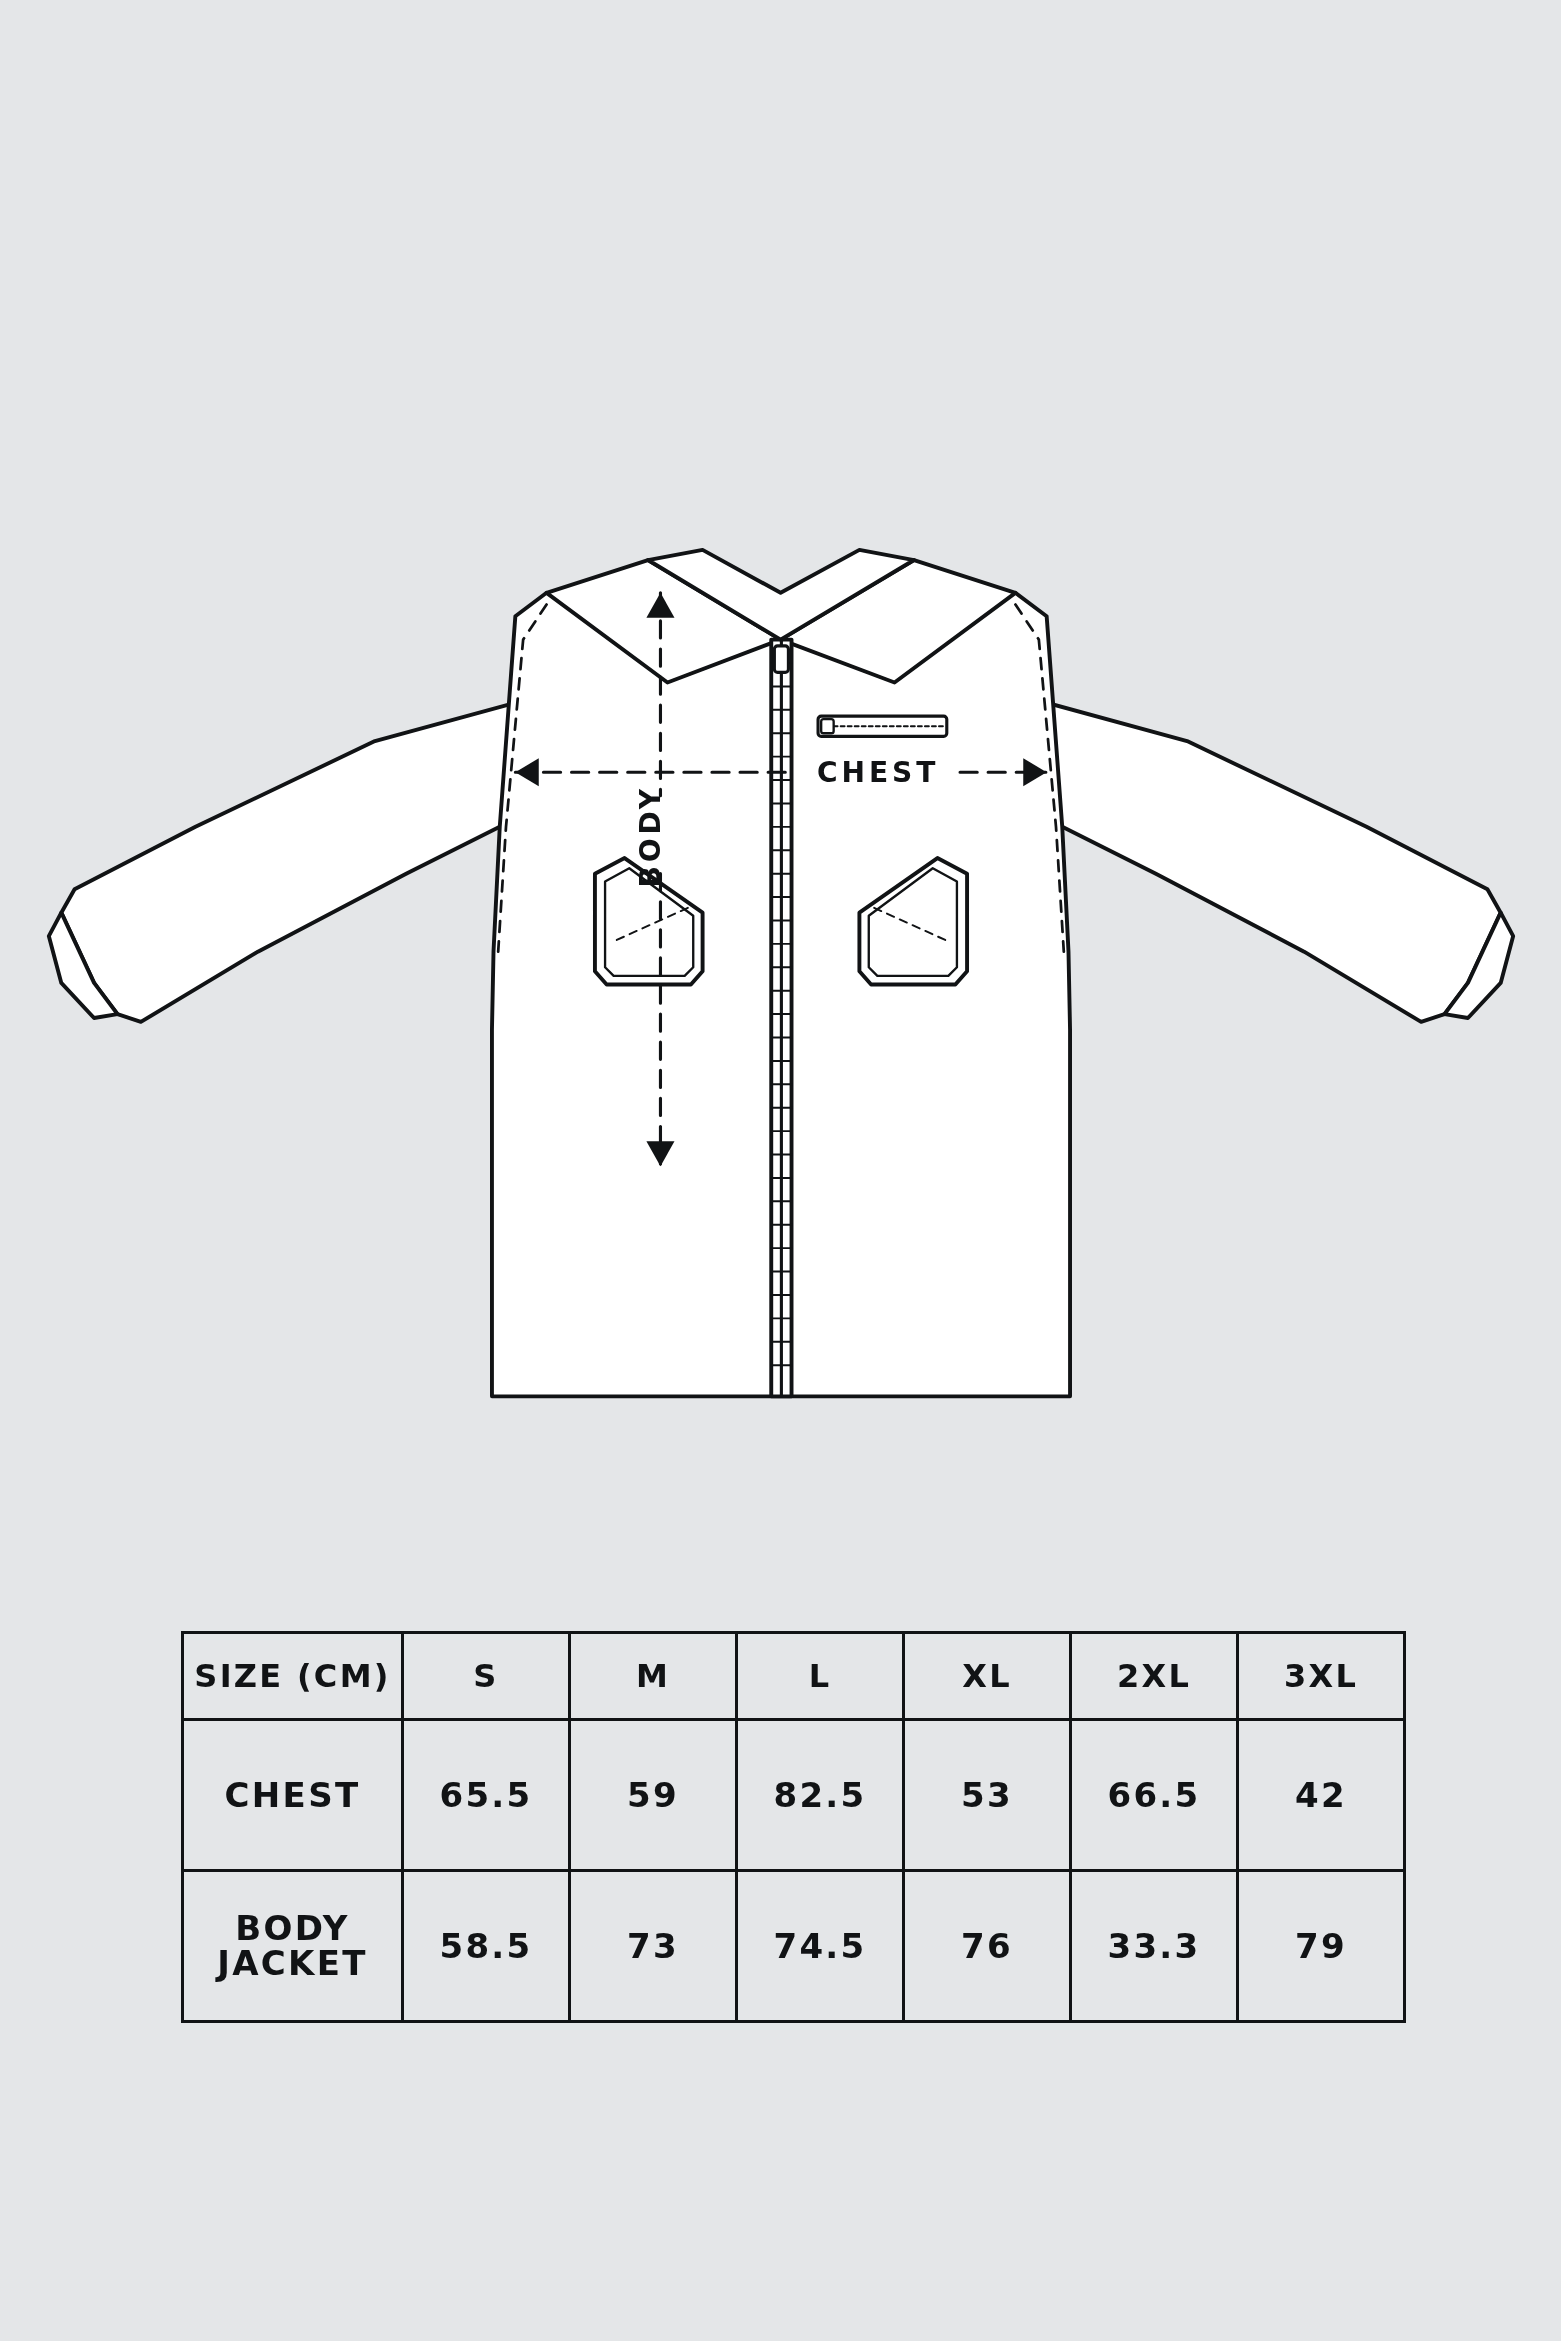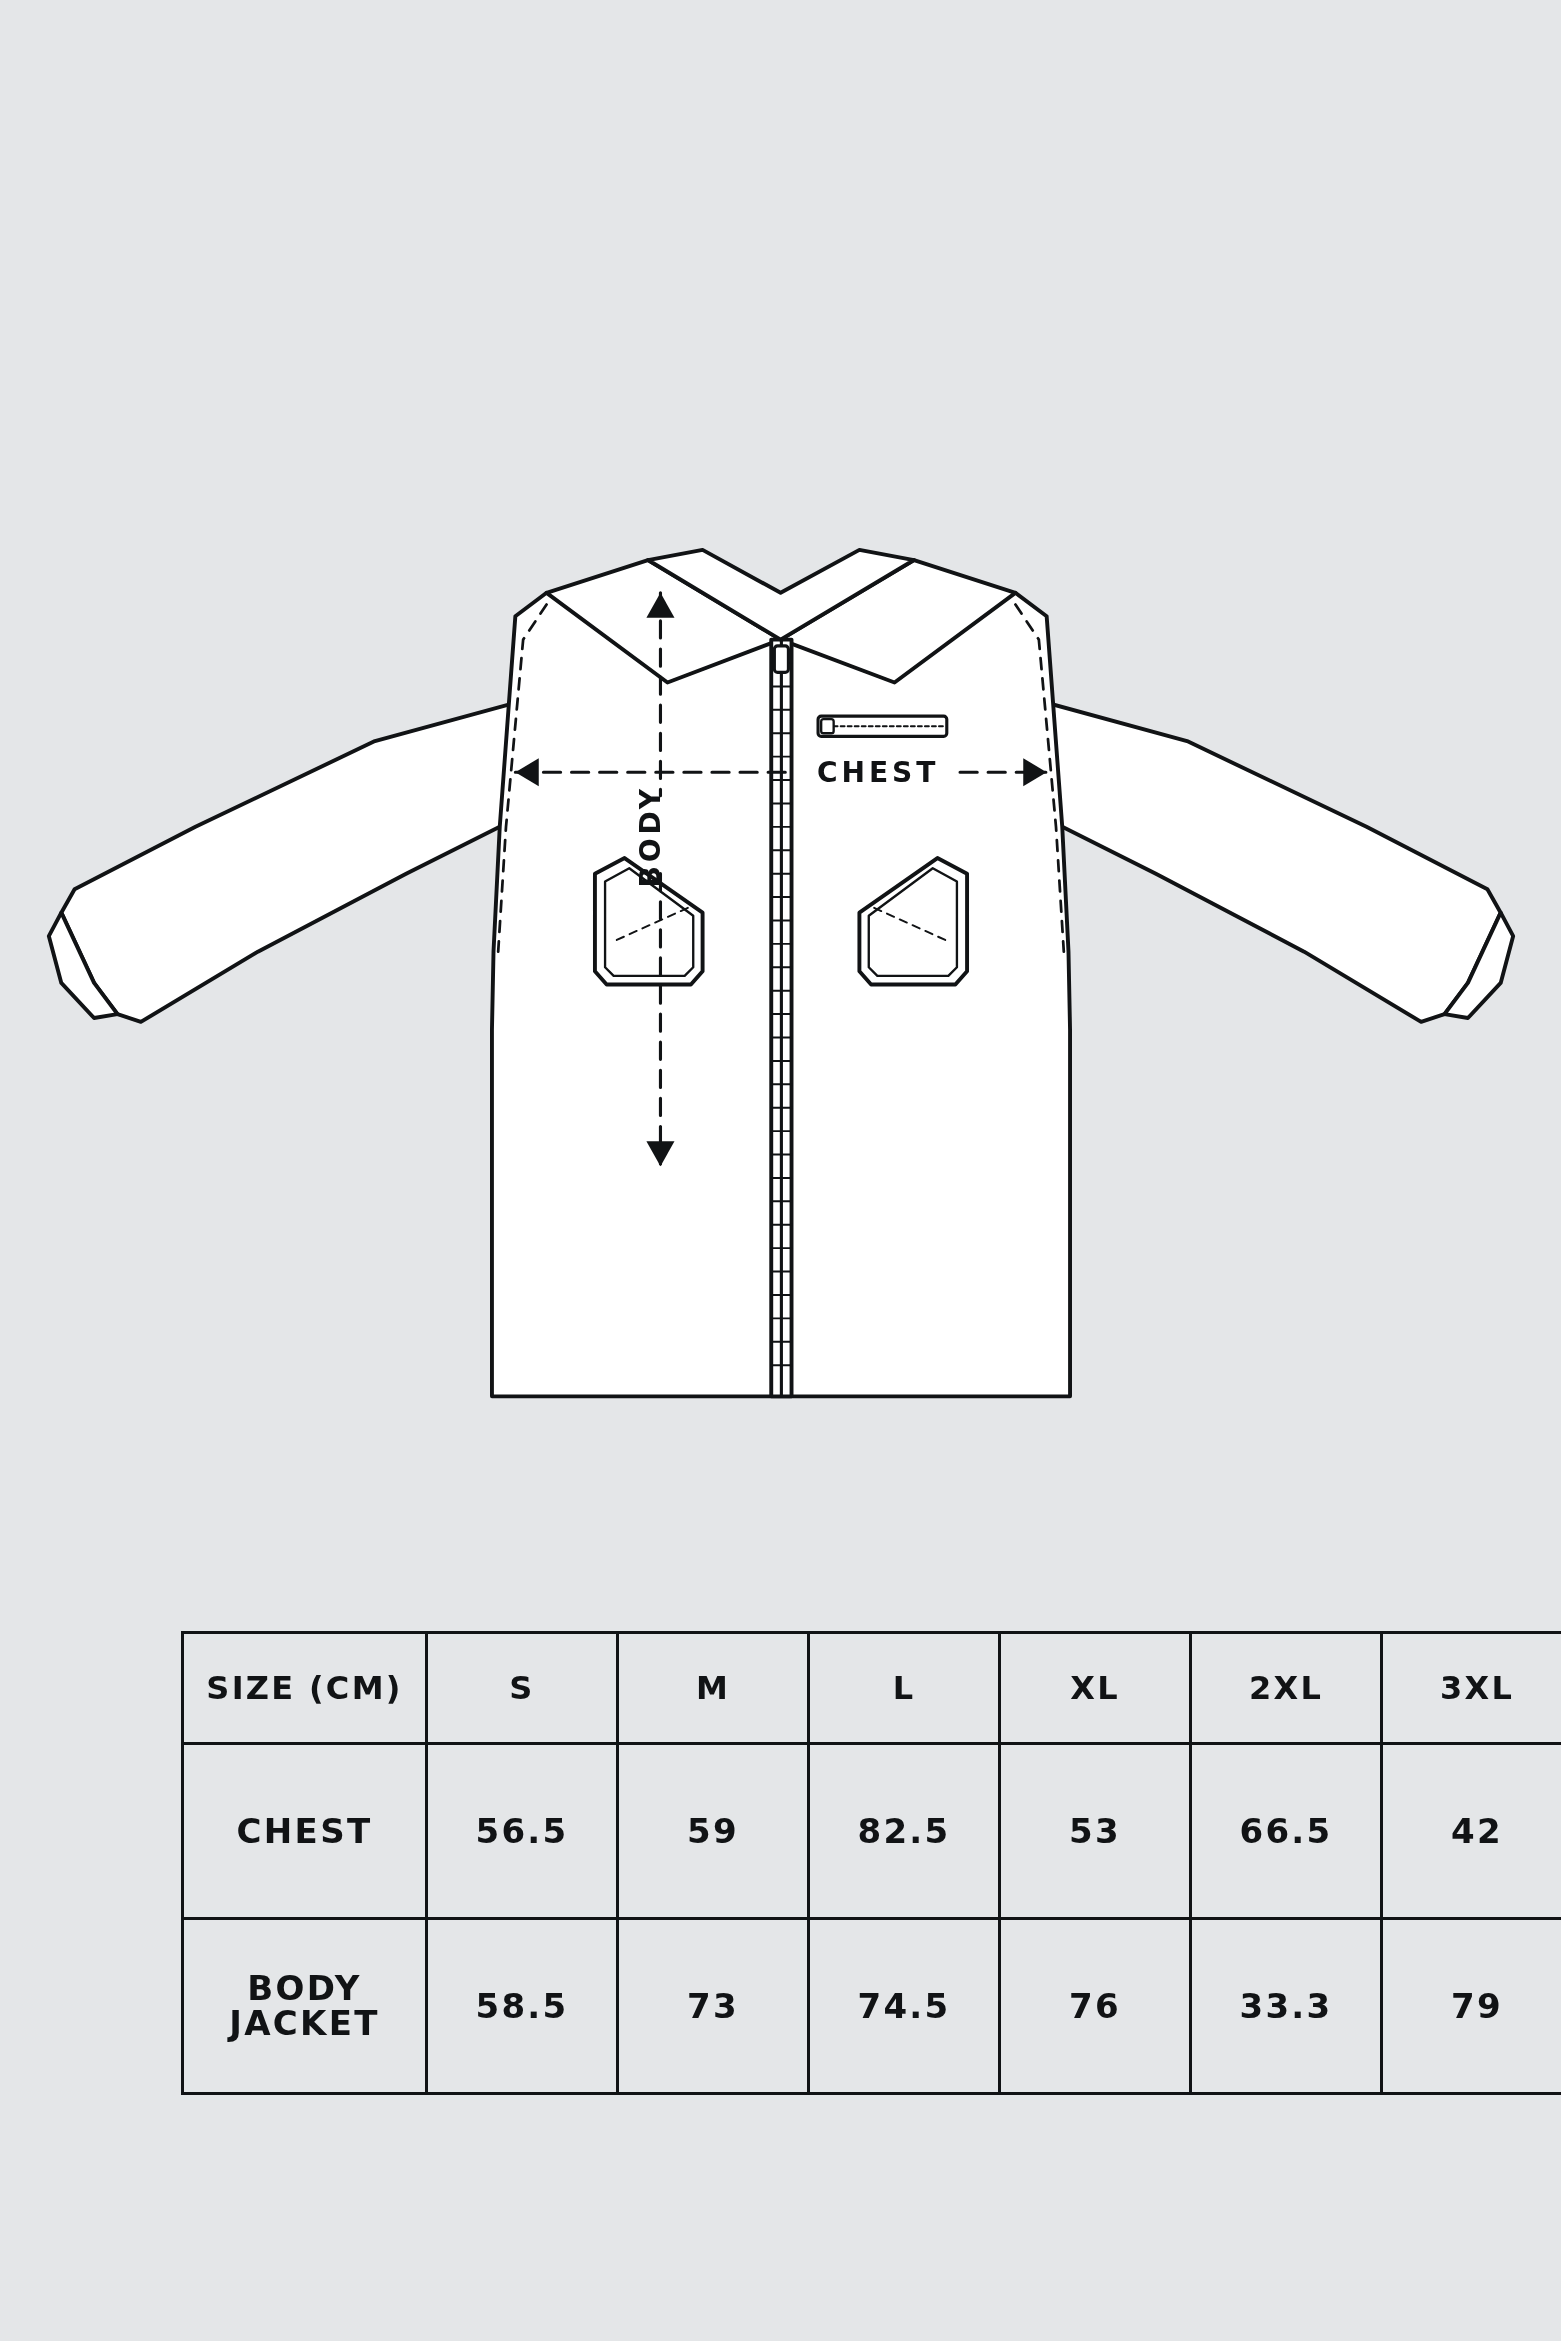--- a/index.html
+++ b/index.html
@@ -55,21 +55,21 @@
     position: absolute;
     left: 181px;
     top: 1631px;
     width: 1200px;
     border-collapse: collapse;
     table-layout: fixed;
     background: transparent;
   }
   .size-table td, .size-table th {
     border: 3.9px solid #111315;
-    padding: 12px;
+    padding: 0;
     text-align: center;
     vertical-align: middle;
     font-family: "DejaVu Sans", sans-serif;
     font-weight: 700;
     color: #111315;
     letter-spacing: 2.3px;
   }
   .size-table tr.header-row td {
     height: 84px;
     font-size: 32px;
@@ -208,21 +208,21 @@
         <td class="col-label corner-label">SIZE (CM)</td>
         <td class="col-size">S</td>
         <td class="col-size">M</td>
         <td class="col-size">L</td>
         <td class="col-size">XL</td>
         <td class="col-size">2XL</td>
         <td class="col-size">3XL</td>
       </tr>
       <tr class="data-row">
         <td class="col-label row-label">CHEST</td>
-        <td>56.5</td>
+        <td>65.5</td>
         <td>59</td>
         <td>82.5</td>
         <td>53</td>
         <td>66.5</td>
         <td>42</td>
       </tr>
       <tr class="data-row">
         <td class="col-label row-label">
           <span class="l1">BODY</span>
           <span class="l2">JACKET</span>

